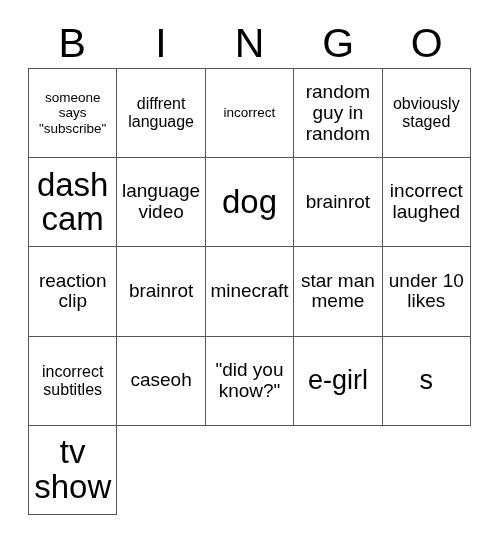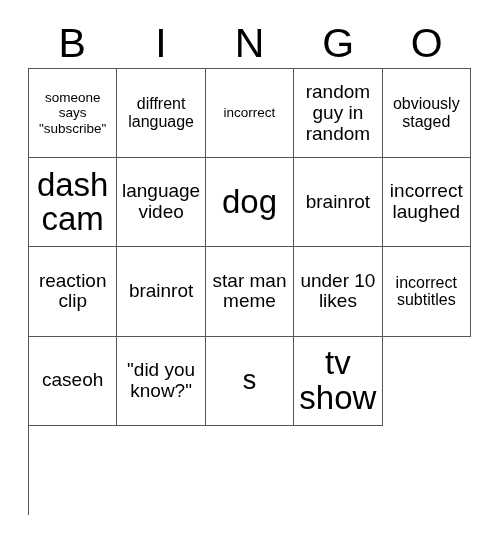--- a/index.html
+++ b/index.html
@@ -145,36 +145,42 @@
         <span class="cell-text">incorrect laughed</span>
       </div>
     <div class="cell fs-m">
         <span class="cell-text">reaction clip</span>
       </div>
     <div class="cell fs-m">
         <span class="cell-text">brainrot</span>
       </div>
 
     <div class="cell fs-m">
+        <span class="cell-text">minecraft</span>
+      </div>
+    <div class="cell fs-m">
         <span class="cell-text">star man meme</span>
       </div>
     <div class="cell fs-m">
         <span class="cell-text">under 10 likes</span>
       </div>
     <div class="cell fs-s">
         <span class="cell-text">incorrect subtitles</span>
       </div>
 
     <div class="cell fs-m">
         <span class="cell-text">caseoh</span>
       </div>
     <div class="cell fs-m">
         <span class="cell-text">"did you know?"</span>
       </div>
     <div class="cell fs-xl">
+        <span class="cell-text">e-girl</span>
+      </div>
+    <div class="cell fs-xl">
         <span class="cell-text">s</span>
       </div>
     <div class="cell fs-xxl">
         <span class="cell-text">tv show</span>
       </div>
   </div>
 
 </div>
 
 </body></html>

